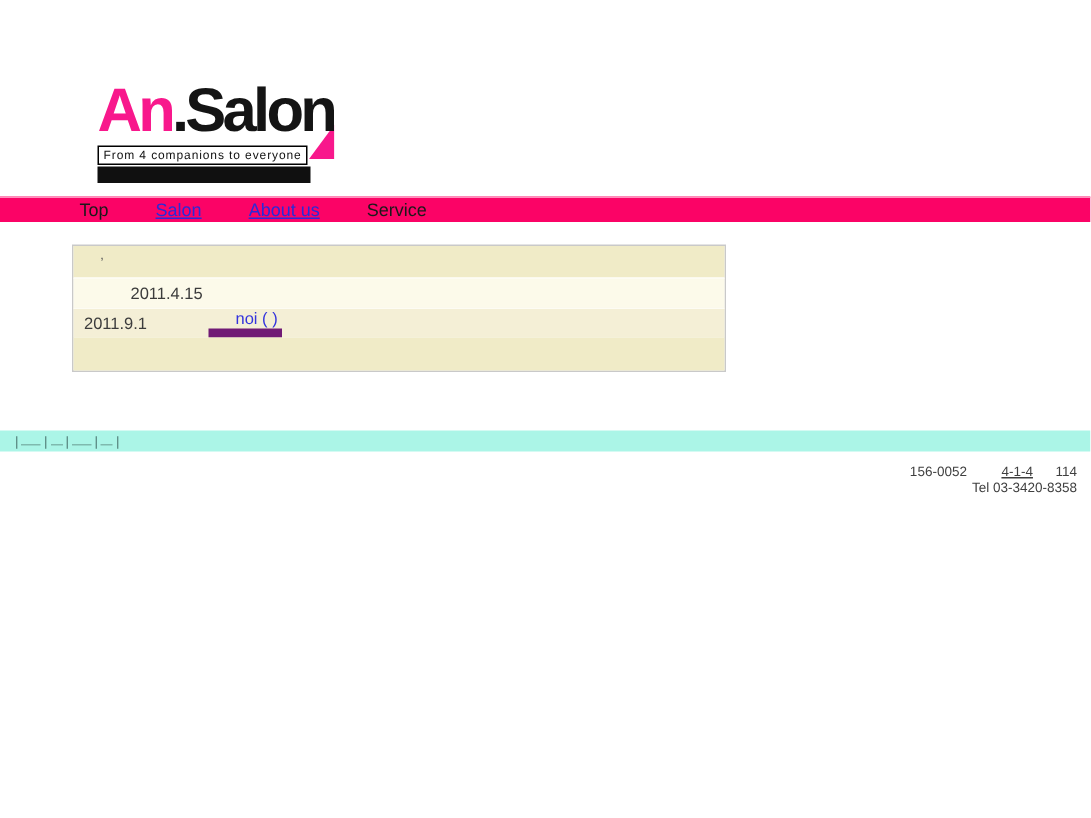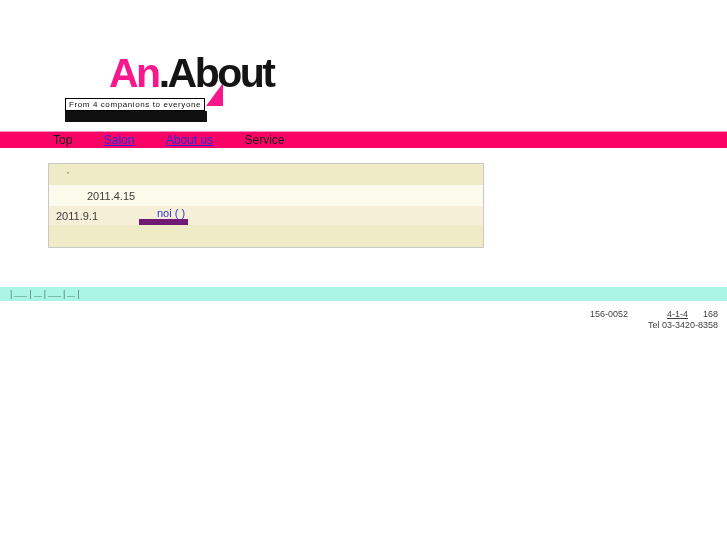--- a/index.html
+++ b/index.html
@@ -15,21 +15,21 @@
   .logo {
     position: absolute; left: 65px; top: 53px;
     width: 160px; z-index: 2;
   }
   .logo-text {
     position: relative; z-index: 2;
     font-size: 41px; font-weight: bold;
     letter-spacing: -2.5px; line-height: 40px;
     color: #111; white-space: nowrap;
   }
-  .logo-an { color: #f8188c; margin-left: 44px; }
+  .logo-an { color: #f8188c; }
   .logo-loop { color: #141414; }
   .logo-wedge {
     position: absolute; left: 141px; top: 30px;
     width: 17px; height: 23px;
     background: #f8188c;
     clip-path: polygon(100% 0, 100% 100%, 0 100%);
     z-index: 1;
   }
   .logo-tagline {
     position: relative; z-index: 3;
@@ -101,29 +101,29 @@
   }
   .fw-wide { width: 13px; }
   .fw-narrow { width: 8px; }
 
   
   .address {
     position: absolute; right: 9px; top: 309px;
     text-align: right;
     font-size: 9px; line-height: 11px; color: #3f3f3f;
   }
-  .addr-gap-a { margin-left: 39px; text-decoration: underline; }
+  .addr-gap-a { margin-left: 23px; text-decoration: underline; }
   .addr-gap-b { margin-left: 15px; }
 </style>
 </head>
 <body>
 
 <div class="logo">
   <div class="logo-wedge"></div>
-  <div class="logo-text"><span class="logo-an">An</span><span class="logo-loop">.About</span></div>
+  <div class="logo-text"><span class="logo-an">An</span><span class="logo-loop">.Salon</span></div>
   <div class="logo-tagline">From 4 companions to everyone</div>
   <div class="logo-bar"></div>
 </div>
 
 <div class="navbar">
   <span class="nav-item">Top</span>
   <a class="nav-item nav-link">Salon</a>
   <a class="nav-item nav-link">About us</a>
   <span class="nav-item">Service</span>
 </div>
@@ -140,15 +140,15 @@
     <a class="news-link pad-noi">noi ( )</a>
   </div>
   <div class="news-row news-foot"></div>
 </div>
 
 <div class="cyanbar">
   <span class="foot-sep">|</span><a class="foot-link fw-wide"></a><span class="foot-sep">|</span><a class="foot-link fw-narrow"></a><span class="foot-sep">|</span><a class="foot-link fw-wide"></a><span class="foot-sep">|</span><a class="foot-link fw-narrow"></a><span class="foot-sep">|</span>
 </div>
 
 <div class="address">
-  <div><span>156-0052</span><span class="addr-gap-a">4-1-4</span><span class="addr-gap-b">168</span></div>
+  <div><span>156-0052</span><span class="addr-gap-a">4-1-4</span><span class="addr-gap-b">114</span></div>
   <div>Tel 03-3420-8358</div>
 </div>
 
 </body></html>

